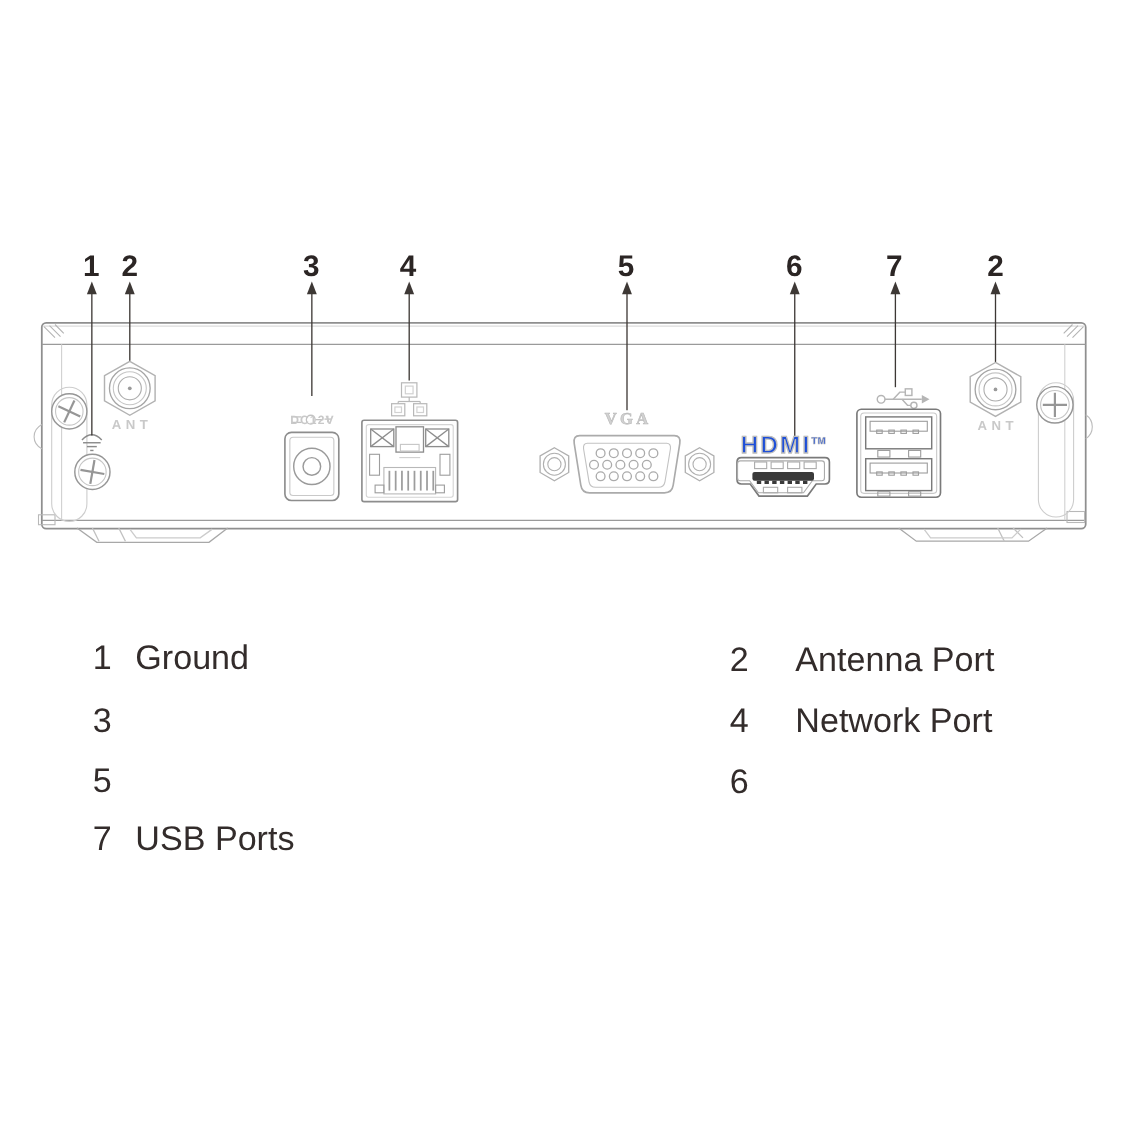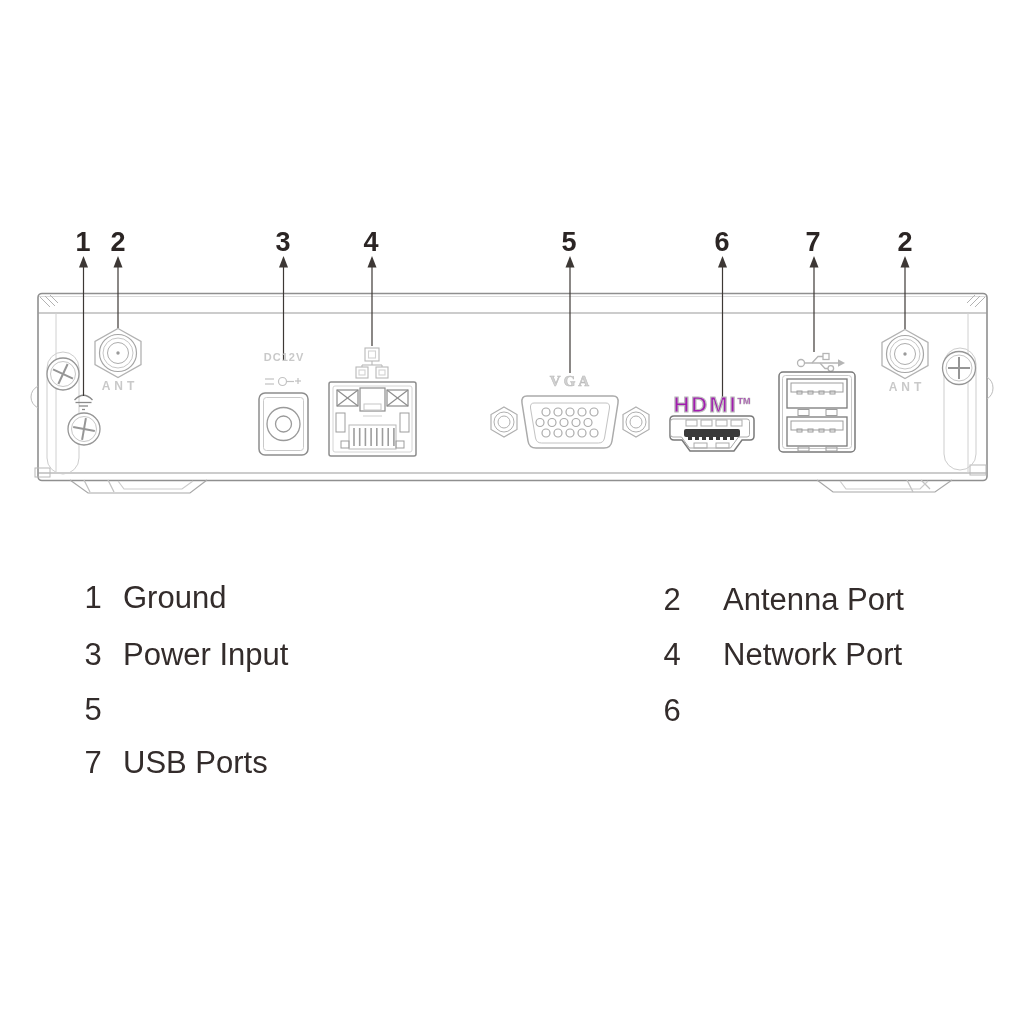--- a/index.html
+++ b/index.html
@@ -12,21 +12,21 @@
   .callout-num{position:absolute;top:229px;transform:translateX(-50%);
     font-size:27px;font-weight:bold;color:#2b2524;line-height:1;}
 
   
   .port-label{position:absolute;transform:translateX(-50%);font-weight:bold;
     color:#c9c9c9;white-space:nowrap;line-height:1;}
   .lbl-ant{font-size:12px;letter-spacing:4px;}
   .lbl-dc{font-size:11px;letter-spacing:1px;}
   .lbl-vga{font-size:15px;letter-spacing:3px;color:#d2d2d2;font-family:Liberation Serif, serif;
     -webkit-text-stroke:0.6px #bcbcbc;}
-  .lbl-hdmi{font-size:22px;letter-spacing:2px;color:#a21caf;
+  .lbl-hdmi{font-size:22px;letter-spacing:2px;color:#1d4ed8;
     -webkit-text-stroke:1.2px #bdbdbd;text-shadow:0 0 1px #c4c4c4;}
   .lbl-hdmi sup{font-size:9px;-webkit-text-stroke:0.5px #bdbdbd;letter-spacing:0;}
 
   
   .legend-row{position:absolute;display:flex;align-items:flex-start;
     font-size:31px;color:#332c2b;line-height:38px;}
   .legend-num{width:30px;text-align:center;flex:0 0 30px;}
   .col-left .legend-label{margin-left:15px;}
   .col-right .legend-label{margin-left:36px;}
   .col-left{left:78px;}
@@ -313,31 +313,30 @@
   <div class="callout-num" style="left:118px">2</div>
   <div class="callout-num" style="left:283px">3</div>
   <div class="callout-num" style="left:371px">4</div>
   <div class="callout-num" style="left:569px">5</div>
   <div class="callout-num" style="left:722px">6</div>
   <div class="callout-num" style="left:813px">7</div>
   <div class="callout-num" style="left:905px">2</div>
 
   <div class="port-label lbl-ant" style="left:120px;top:380px">ANT</div>
   <div class="port-label lbl-ant" style="left:907px;top:381px">ANT</div>
-  <div class="port-label lbl-dc" style="left:284px;top:352px">DC12V</div>
+  <div class="port-label lbl-dc" style="left:284px;top:377px">DC12V</div>
   <div class="port-label lbl-vga" style="left:571px;top:374px">VGA</div>
   <div class="port-label lbl-hdmi" style="left:712px;top:394px"><span>HDMI</span><sup>TM</sup></div>
 
   <div class="legend-row col-left" style="top:579px">
     <span class="legend-num">1</span>
     <span class="legend-label">Ground</span>
   </div>
   <div class="legend-row col-left" style="top:636px">
     <span class="legend-num">3</span>
-    <span class="legend-label">Power Input</span>
   </div>
   <div class="legend-row col-left" style="top:691px">
     <span class="legend-num">5</span>
   </div>
   <div class="legend-row col-left" style="top:744px">
     <span class="legend-num">7</span>
     <span class="legend-label">USB Ports</span>
   </div>
   <div class="legend-row col-right" style="top:581px">
     <span class="legend-num">2</span>

